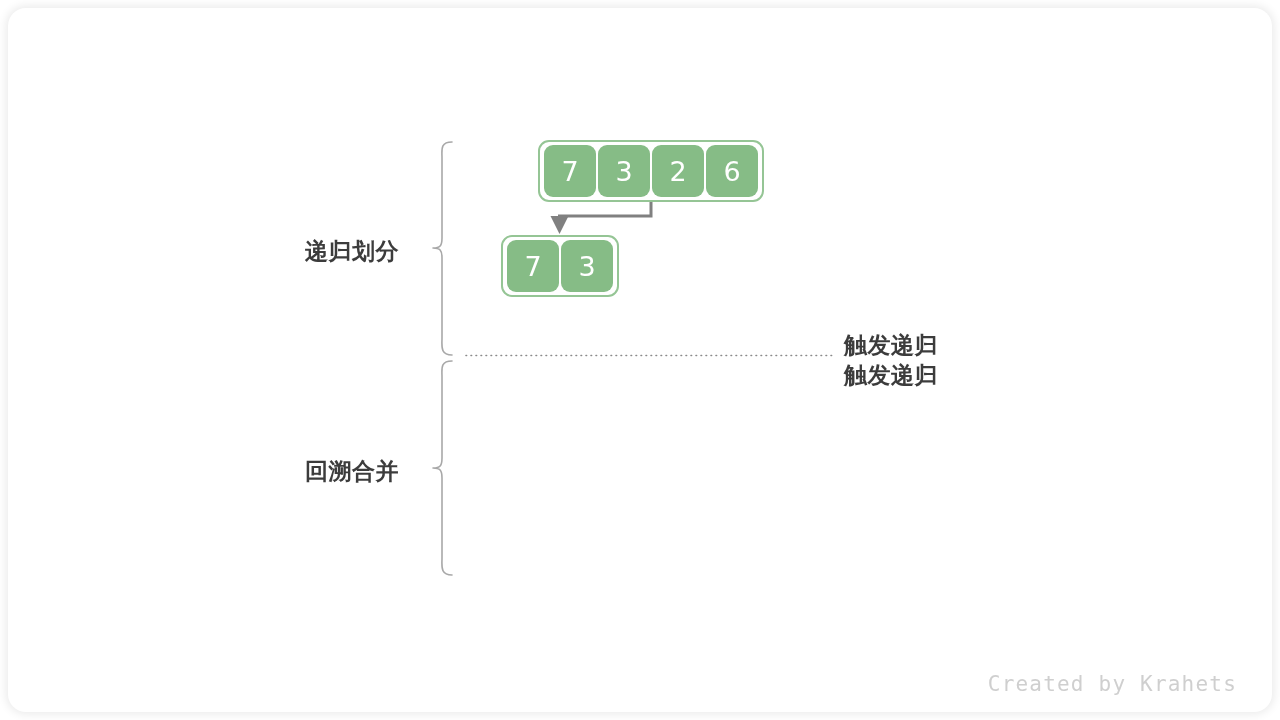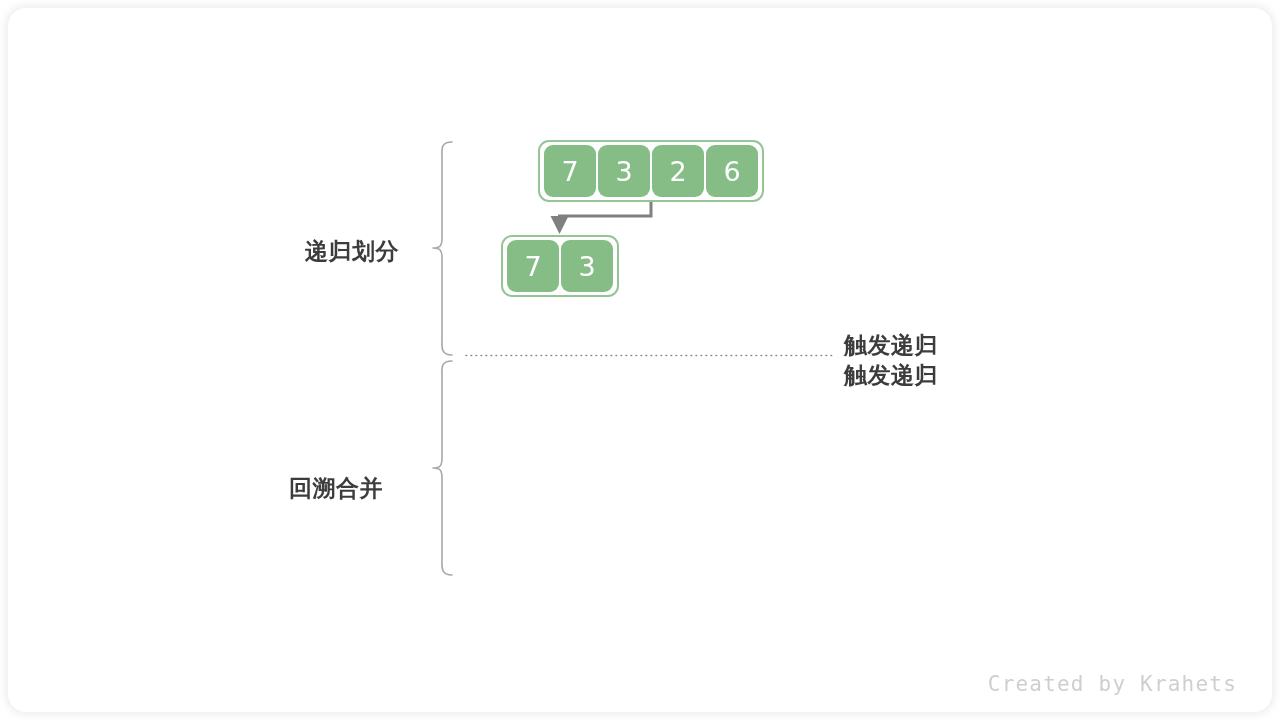--- a/index.html
+++ b/index.html
@@ -47,21 +47,21 @@
   .phase-label {
     position: absolute;
     color: #3c3c3c;
     font-size: 23px;
     font-weight: bold;
     letter-spacing: 0.5px;
     white-space: nowrap;
     font-family: "DejaVu Sans", "Liberation Sans", sans-serif;
   }
   #label-divide { left: 305px; top: 236px; text-align: center; }
-  #label-merge  { left: 289px; top: 456px; margin-top: 17px; }
+  #label-merge  { left: 305px; top: 456px; }
 
   
   #terminate-note {
     position: absolute;
     left: 844px;
     top: 330px;
     color: #3c3c3c;
     font-size: 23px;
     font-weight: bold;
     line-height: 30px;

